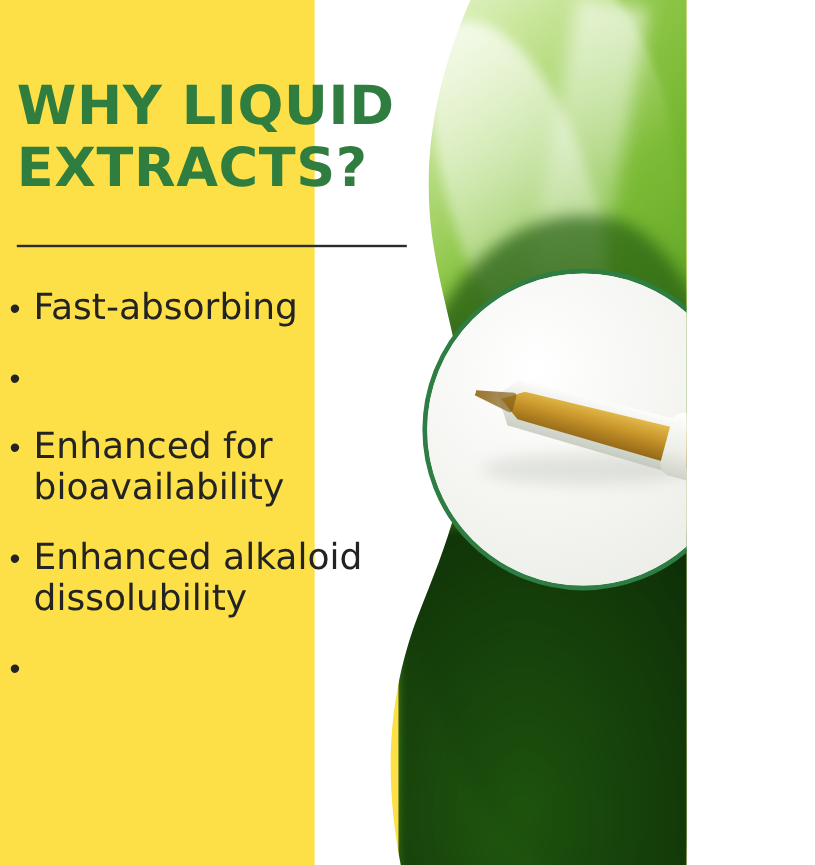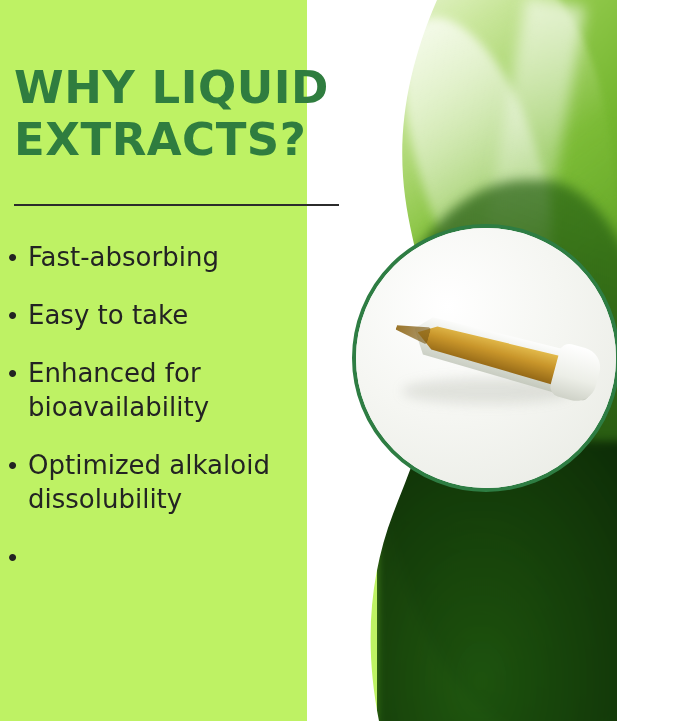--- a/index.html
+++ b/index.html
@@ -5,23 +5,23 @@
   html, body {
     margin: 0;
     padding: 0;
     background: #ffffff;
   }
   body {
     font-family: "Liberation Sans", sans-serif;
   }
   #page {
     position: relative;
-    width: 617px;
+    width: 572px;
     height: 721px;
-    background: #bef264;
+    background: #fde047;
     overflow: hidden;
   }
 
   
   #photo-panel {
     position: absolute;
     top: 0;
     right: 0;
     width: 240px;
     height: 721px;
@@ -263,21 +263,21 @@
   .bullet-dot {
     flex: 0 0 auto;
     color: #232323;
     font-size: 26px;
     line-height: 34px;
     width: 20px;
     text-align: left;
   }
   .bullet-text {
     color: #232323;
-    font-size: 26px;
+    font-size: 30px;
     line-height: 34px;
     font-family: "DejaVu Sans", sans-serif;
   }
 </style>
 </head>
 <body>
 
 <div id="page">
 
   <div id="photo-panel">
@@ -314,29 +314,28 @@
     <h1 id="title">WHY LIQUID EXTRACTS?</h1>
     <div id="divider"></div>
 
     <ul id="bullet-list">
       <li class="bullet-item">
         <span class="bullet-dot">•</span>
         <span class="bullet-text">Fast-absorbing</span>
       </li>
       <li class="bullet-item">
         <span class="bullet-dot">•</span>
-        <span class="bullet-text">Easy to take</span>
       </li>
       <li class="bullet-item">
         <span class="bullet-dot">•</span>
         <span class="bullet-text">Enhanced for bioavailability</span>
       </li>
       <li class="bullet-item">
         <span class="bullet-dot">•</span>
-        <span class="bullet-text">Optimized alkaloid dissolubility</span>
+        <span class="bullet-text">Enhanced alkaloid dissolubility</span>
       </li>
       <li class="bullet-item">
         <span class="bullet-dot">•</span>
       </li>
     </ul>
   </div>
 
 </div>
 
 </body></html>

